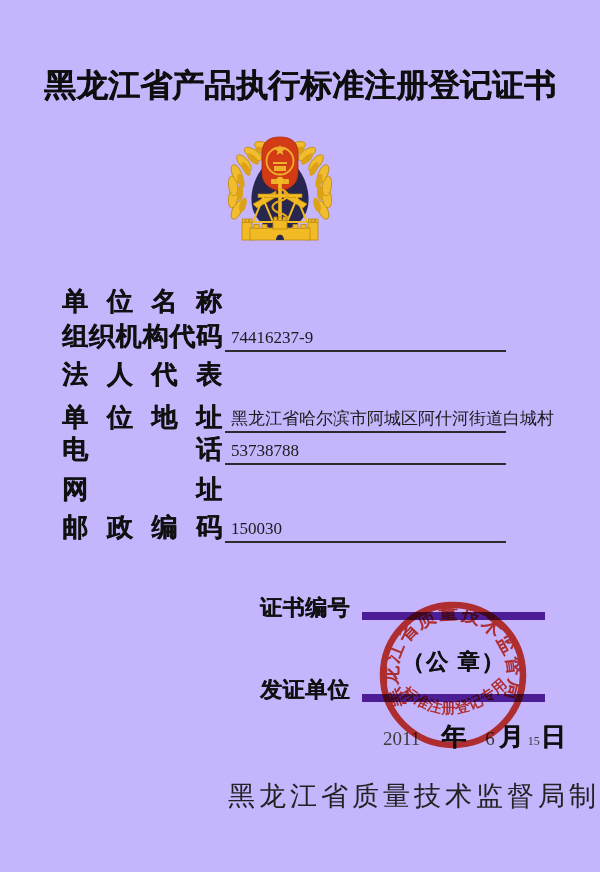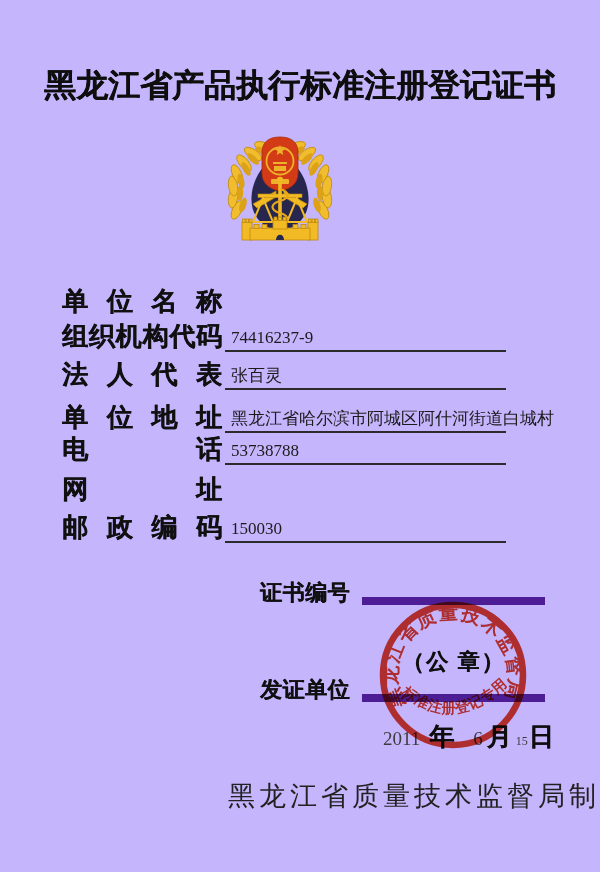--- a/index.html
+++ b/index.html
@@ -21,37 +21,37 @@
     color:#101010;text-shadow:0.5px 0 0 currentColor;flex:none;
   }
   .justify-chars{display:flex;justify-content:space-between;}
   .fvalue{
     margin-left:3px;width:275px;flex:none;border-bottom:2px solid #2b2b2b;
     font-size:17px;line-height:1.1;padding:0 0 2px 6px;white-space:pre;
     overflow:visible;color:#1b1b1b;
   }
   .cert{position:absolute;left:0;top:0;}
   .crow{position:absolute;left:260px;width:285px;display:flex;align-items:flex-end;}
-  .crow1{top:571px;height:34px;}
+  .crow1{top:586px;height:34px;}
   .crow2{top:666px;height:36px;}
   .clabel{
     font-size:22px;font-weight:bold;letter-spacing:0.5px;line-height:1.1;
     color:#101010;text-shadow:0.4px 0 0 currentColor;flex:none;
   }
   .cline{flex:1;border-bottom:8px solid #4c1d95;height:100%;margin-left:12px;}
   .gz{
     position:relative;top:-11px;display:inline-block;padding-left:40px;
     font-size:22px;font-weight:bold;letter-spacing:2px;white-space:pre;color:#101010;
     text-shadow:0.4px 0 0 currentColor;
   }
   .dateline{position:absolute;left:383px;top:720px;white-space:nowrap;}
   .dateline span{display:inline-block;vertical-align:baseline;}
   .num{font-size:19px;color:#3c3c3c;}
   .unit{font-size:25px;font-weight:bold;color:#0e0e0e;text-shadow:0.4px 0 0 currentColor;}
-  .d-year{margin-right:9px;}
+  .d-year{margin-right:21px;}
   .d-yu{margin-right:19px;}
   .d-month{margin-right:4px;}
   .d-mu{margin-right:4px;}
   .d-day{font-size:12px;margin-right:1px;}
   .sealwrap{position:absolute;left:374px;top:597px;width:158px;height:158px;
     mix-blend-mode:multiply;opacity:0.93;}
   .footer{
     position:absolute;top:778px;left:0;width:100%;text-align:right;
     font-size:27px;letter-spacing:4px;color:#222;font-weight:normal;
   }
@@ -156,21 +156,20 @@
         </div>
       <div class="fvalue">74416237-9</div>
     </div>
     <div class="frow" style="top:74px">
       <div class="flabel justify-chars">
           <span>法</span>
           <span>人</span>
           <span>代</span>
           <span>表</span>
         </div>
-      <div class="fvalue">张百灵</div>
     </div>
     <div class="frow" style="top:117px">
       <div class="flabel justify-chars">
           <span>单</span>
           <span>位</span>
           <span>地</span>
           <span>址</span>
         </div>
       <div class="fvalue">黑龙江省哈尔滨市阿城区阿什河街道白城村</div>
     </div>

